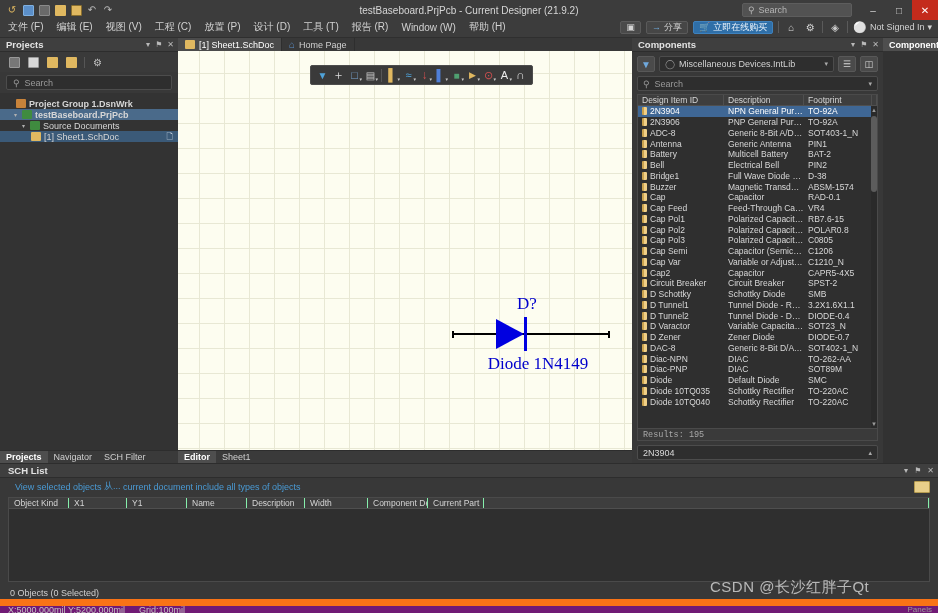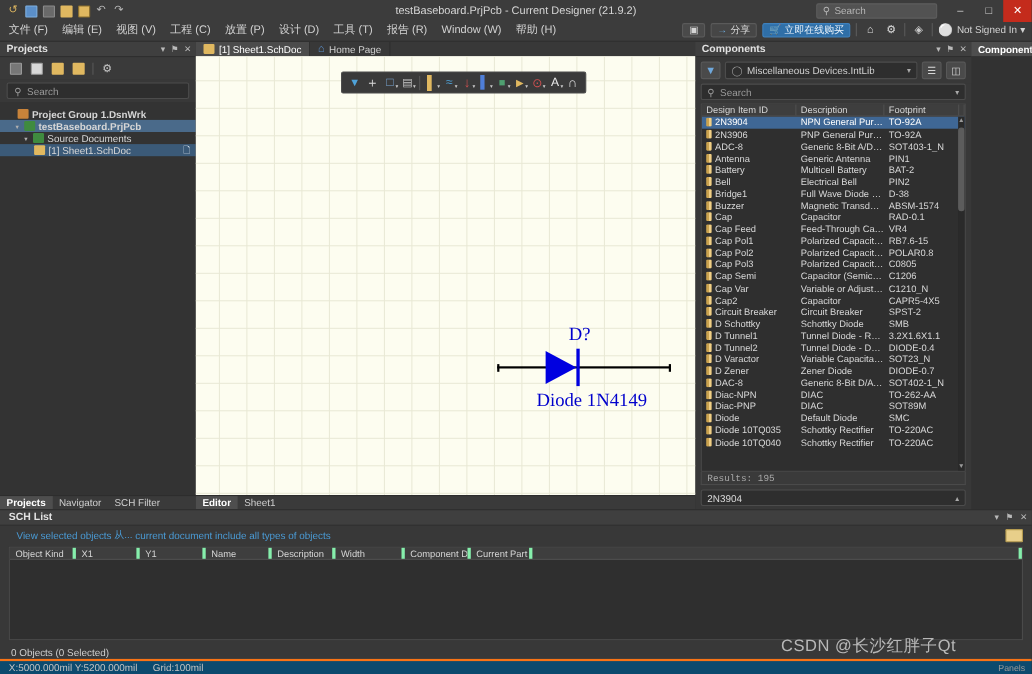--- a/index.html
+++ b/index.html
@@ -158,26 +158,26 @@
 
   
   .schlist{ height:136px; flex:0 0 136px; background:#383838; display:flex; flex-direction:column; border-top:1px solid #2d2d2d; }
   .sl-head{ height:14px;background:#3f3f3f;display:flex;align-items:center;padding:0 4px 0 8px;flex:0 0 14px;border-bottom:1px solid #2d2d2d; }
   .sl-filter{ height:17px; display:flex; align-items:center; padding-left:15px; font-size:9px; flex:0 0 17px;
               background:#383838; position:relative; }
   .lnk{ color:#4a9ad4; }
   .fl-ic{ position:absolute; right:8px; top:3px; width:16px;height:12px;background:#e8cf8a;border:1px solid #b59b50;border-radius:1px; }
   .sl-grid{ flex:1; margin:2px 8px 4px; border:1px solid #4a4a4a; background:#2f2f2f; display:flex; flex-direction:column; min-height:0; }
   .sl-ghead{ display:flex; height:11px; background:#3e3e3e; flex:0 0 11px; border-bottom:1px solid #4f4f4f; }
-  .sl-gh{ font-size:8.5px;color:#d5d5d5;padding-left:5px;display:flex;align-items:center;border-right:3px solid #86efac;overflow:hidden;white-space:nowrap; }
+  .sl-gh{ font-size:8.5px;color:#d5d5d5;padding-left:5px;display:flex;align-items:center;border-right:1px solid #86efac;overflow:hidden;white-space:nowrap; }
   .sl-count{ height:13px; display:flex;align-items:center;padding-left:10px;font-size:9px;color:#cfcfcf;flex:0 0 13px; }
 
   
-  .statusbar{ height:14px; background:#0c4a6e; display:flex; align-items:center; padding-left:8px;
-              font-size:9px; color:#c2c2c2; gap:14px; flex:0 0 14px; border-top:2px solid #f97316; }
+  .statusbar{ height:14px; background:#701a75; display:flex; align-items:center; padding-left:8px;
+              font-size:9px; color:#c2c2c2; gap:14px; flex:0 0 14px; border-top:7px solid #f97316; }
   .sb-right{ margin-left:auto; padding-right:6px; font-size:8px; color:#9a9a9a; }
 
   .watermark{
     position:absolute; left:710px; top:578px; font-size:15px; color:#cfcfcf;
     opacity:.85; white-space:nowrap; pointer-events:none; letter-spacing:.5px;
   }
 </style>
 </head>
 <body>
 

